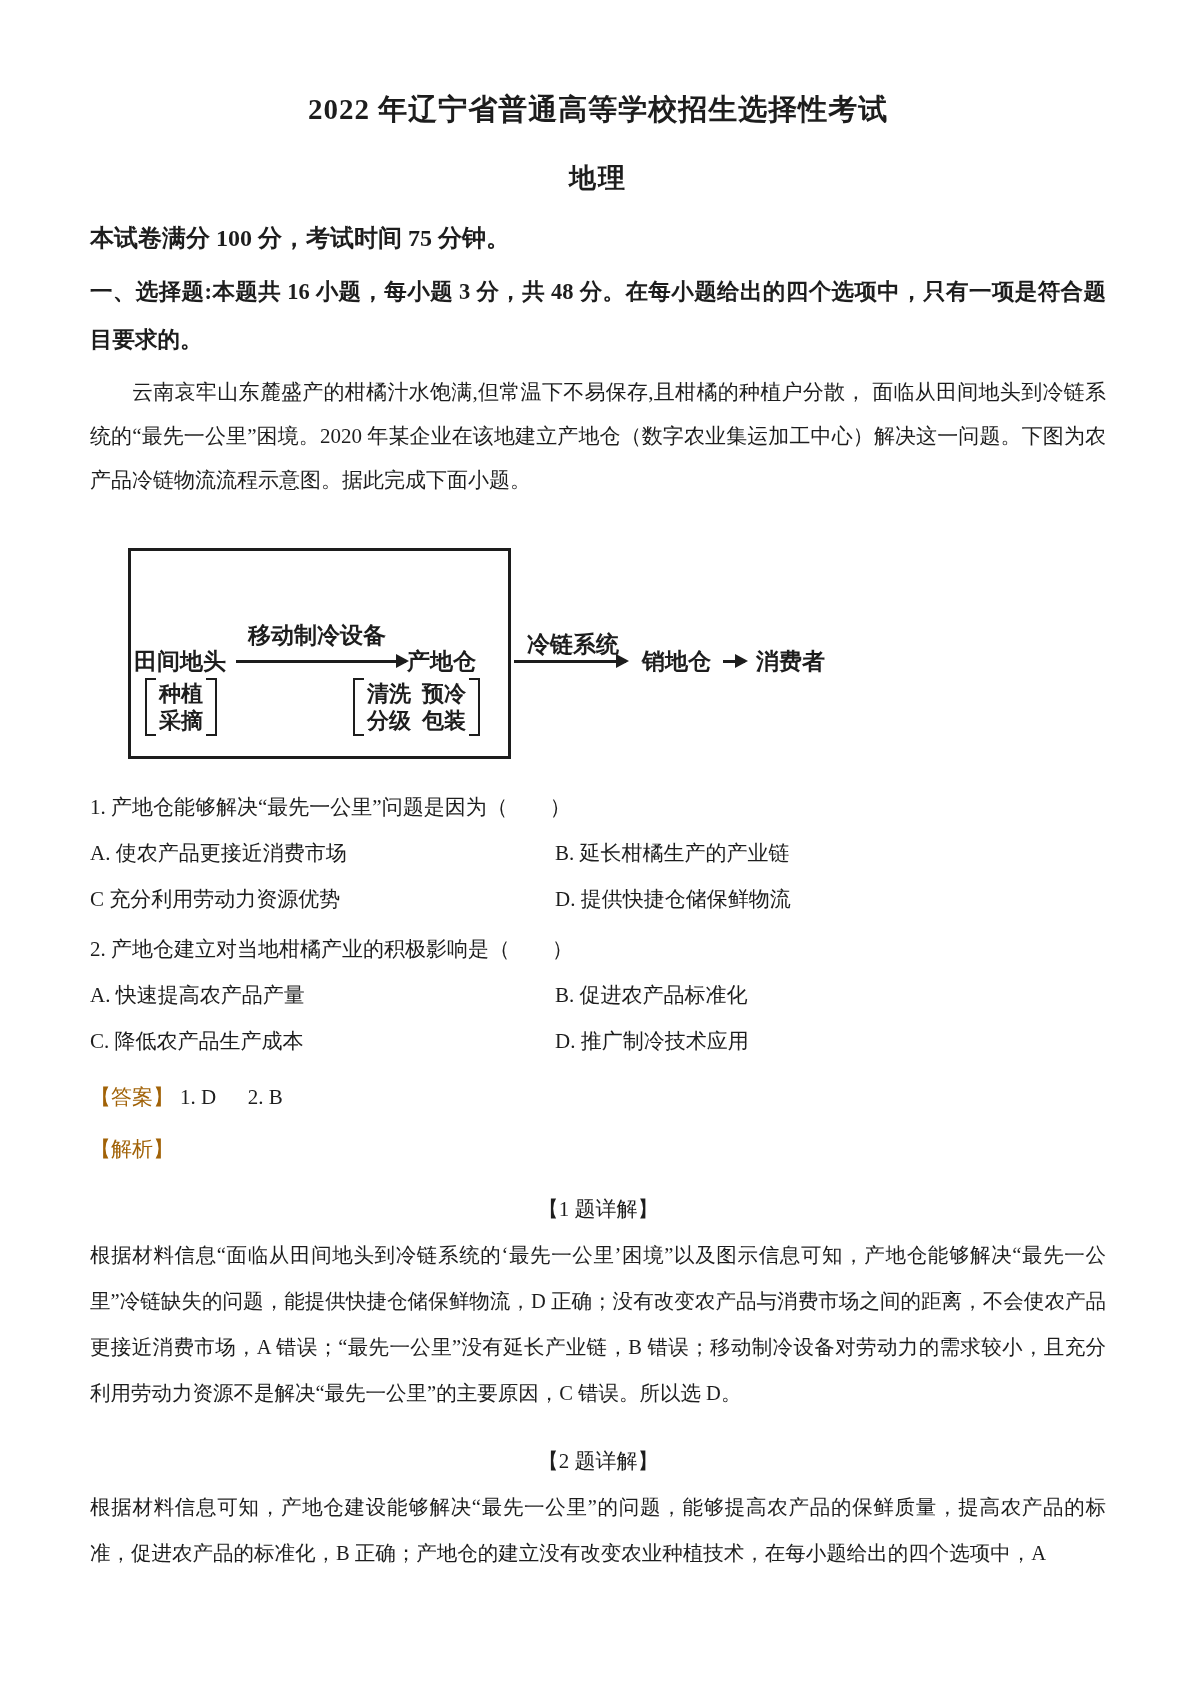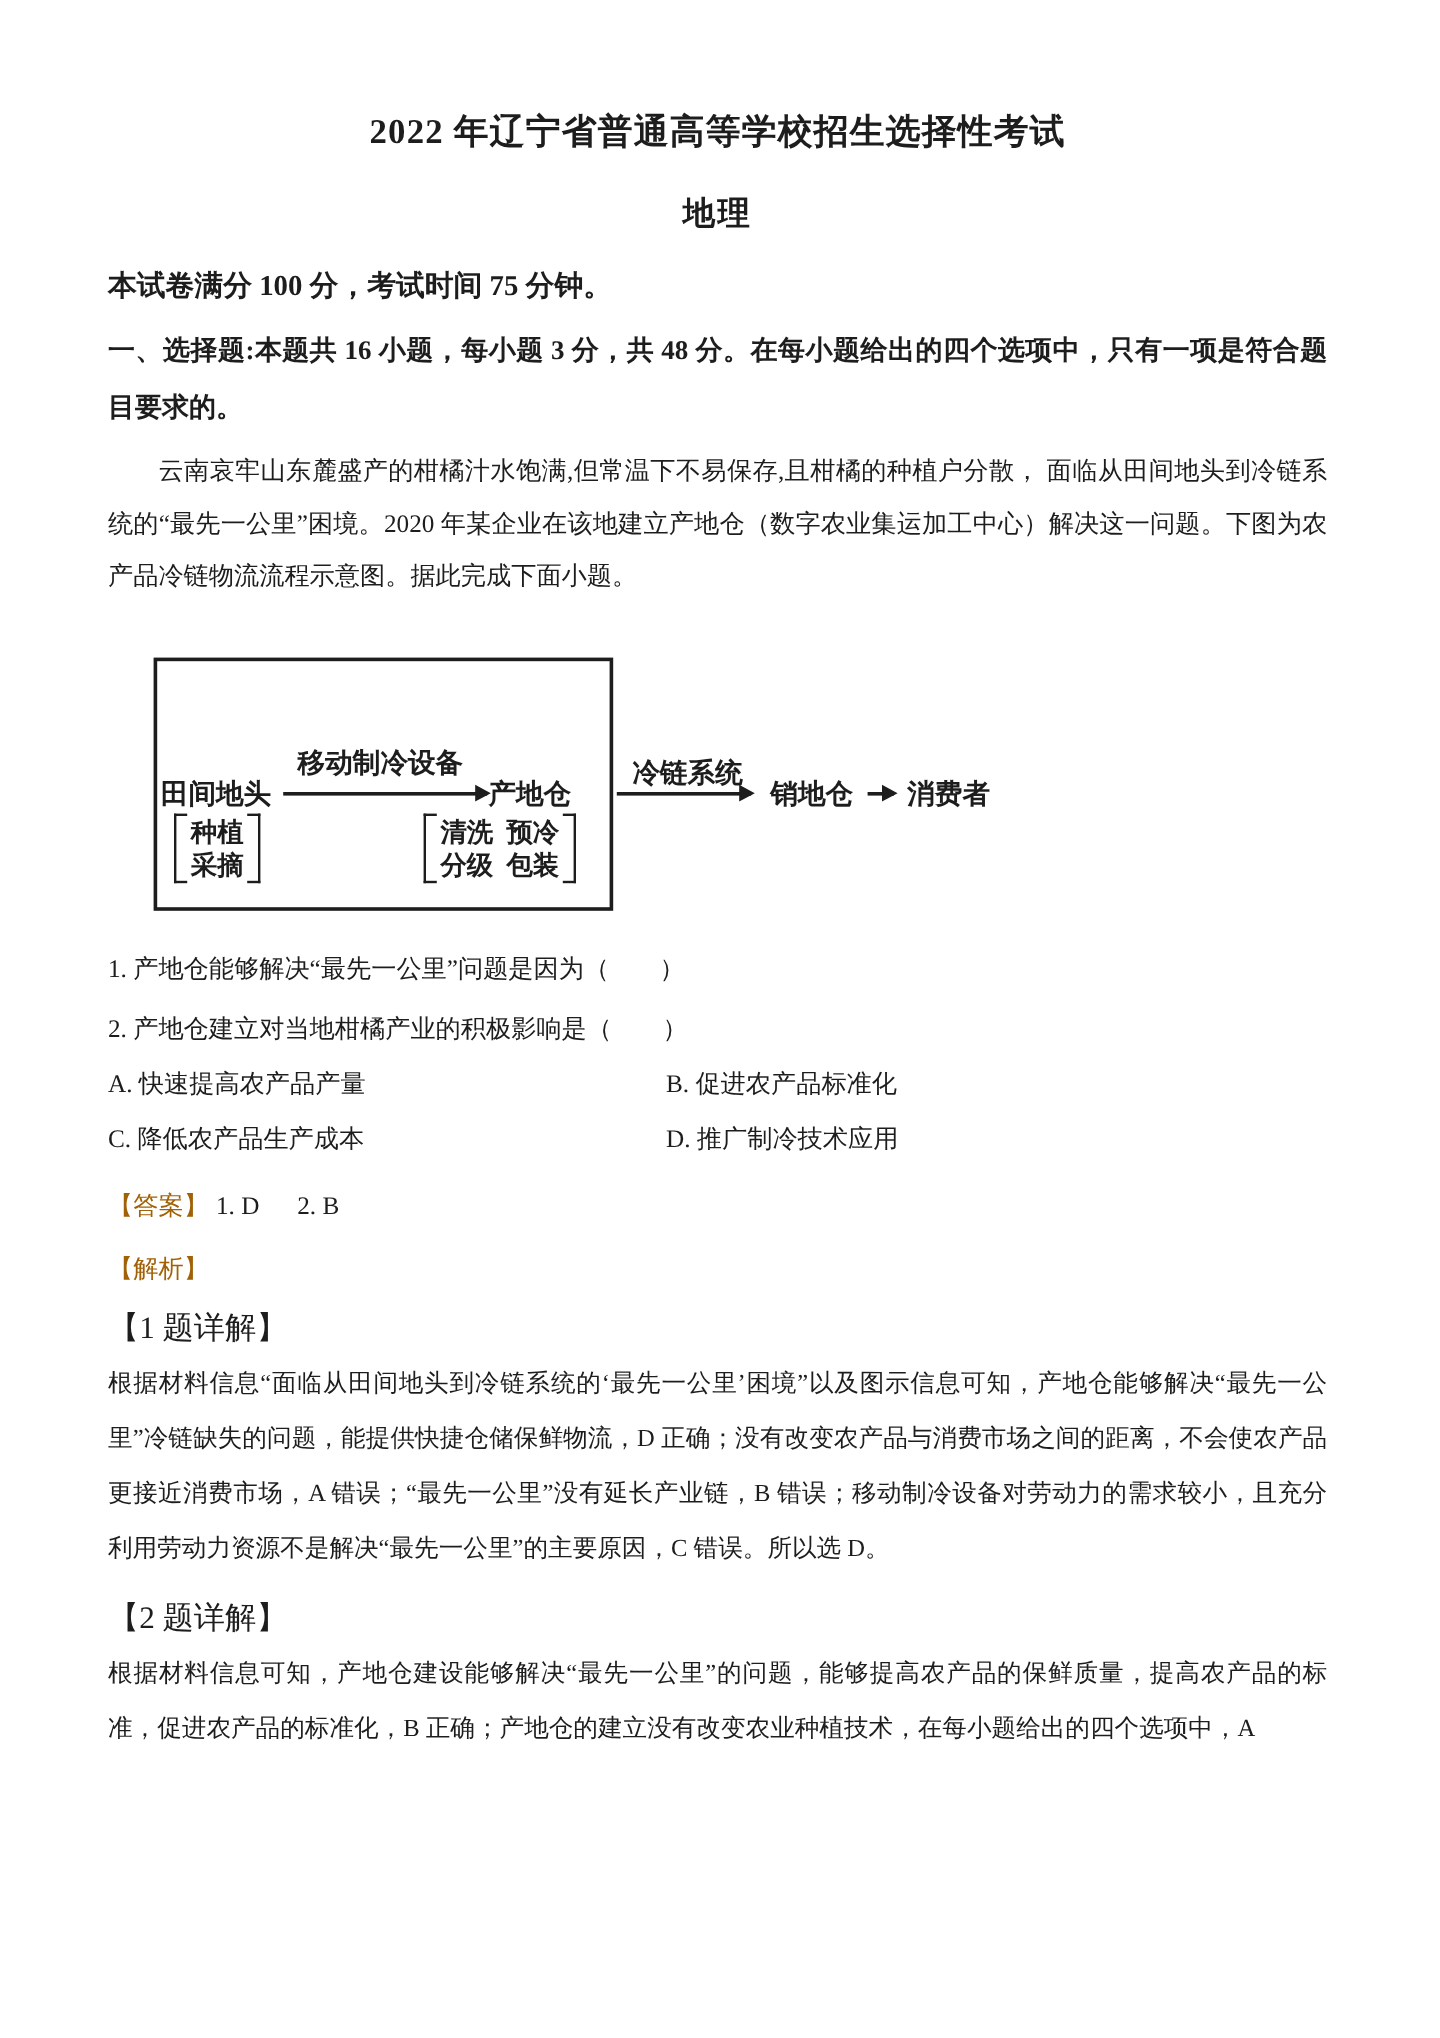--- a/index.html
+++ b/index.html
@@ -90,21 +90,21 @@
     display:grid; grid-template-columns:465px 1fr;
     row-gap:16px; margin-top:16px; line-height:30px;
   }
   .q2 { margin-top:20px; }
 
   .answer-line { font-size:21px; line-height:30px; margin-top:26px; }
   .answer-value { margin-left:6px; white-space:pre; }
   .blue { color:#a16207; }
 
   .analysis-label { font-size:21px; line-height:30px; margin-top:22px; }
-  .detail-heading { font-size:26px; line-height:30px; margin-top:20px; }
+  .detail-heading { font-size:21px; line-height:30px; margin-top:30px;text-align:center; }
   .detail-text {
     font-size:20.5px; line-height:46px; text-align:justify;
     margin:8px 0 0 0;
   }
 </style>
 </head>
 <body>
 
 <div class="page">
 
@@ -138,20 +138,26 @@
       <span class="sub-line">采摘</span>
     </div>
     <div class="bracket bracket2">
       <span class="sub-line">清洗  预冷</span>
       <span class="sub-line">分级  包装</span>
     </div>
   </div>
 
   <div class="question">
     <p class="stem">1. 产地仓能够解决“最先一公里”问题是因为（　　）</p>
+    <div class="options">
+      <span>A. 使农产品更接近消费市场</span>
+      <span>B. 延长柑橘生产的产业链</span>
+      <span>C  充分利用劳动力资源优势</span>
+      <span>D. 提供快捷仓储保鲜物流</span>
+    </div>
   </div>
 
   <div class="question q2">
     <p class="stem">2. 产地仓建立对当地柑橘产业的积极影响是（　　）</p>
     <div class="options">
       <span>A. 快速提高农产品产量</span>
       <span>B. 促进农产品标准化</span>
       <span>C. 降低农产品生产成本</span>
       <span>D. 推广制冷技术应用</span>
     </div>

